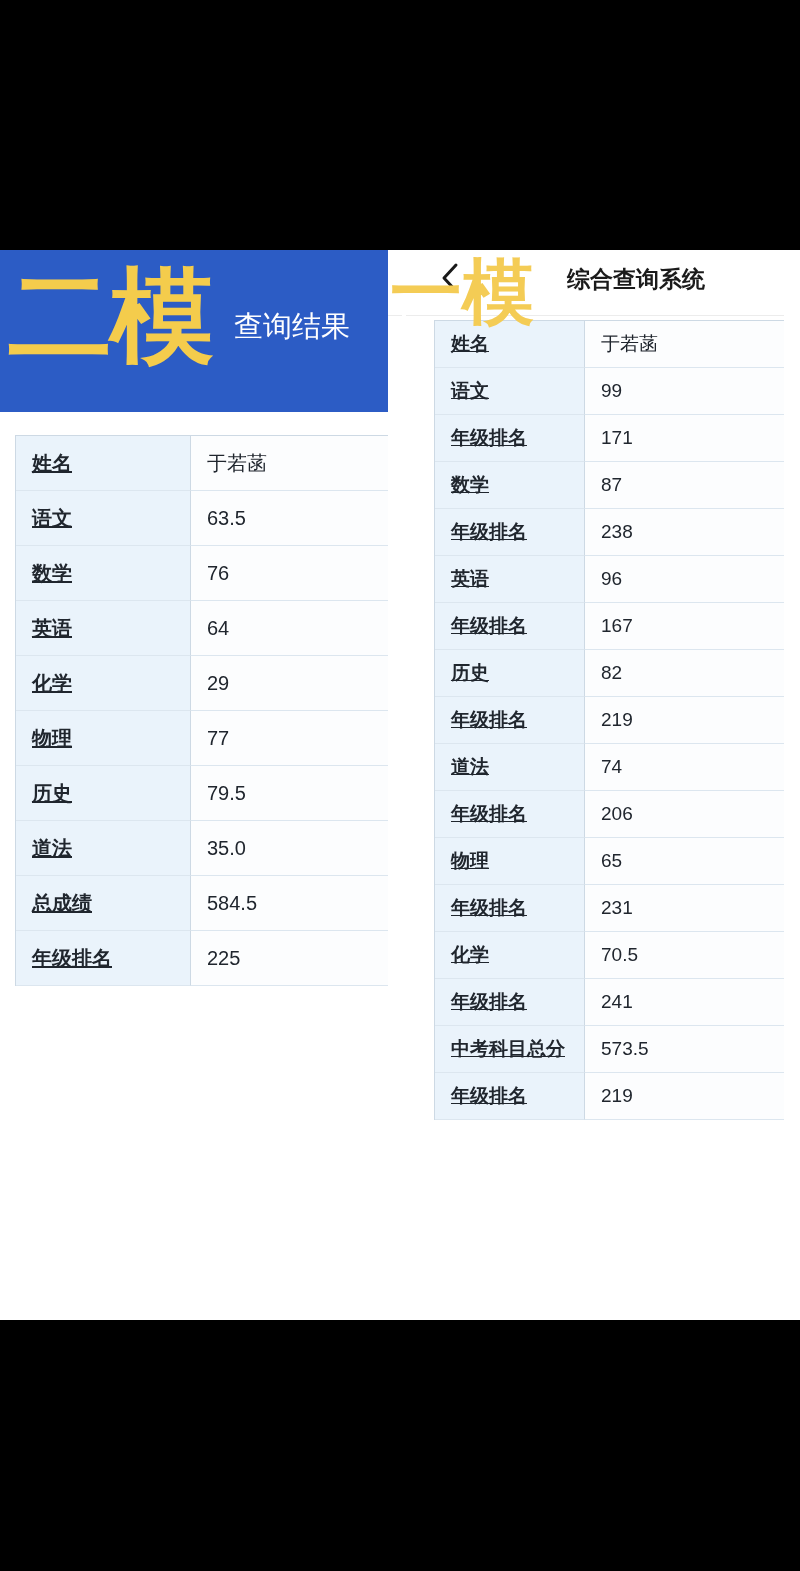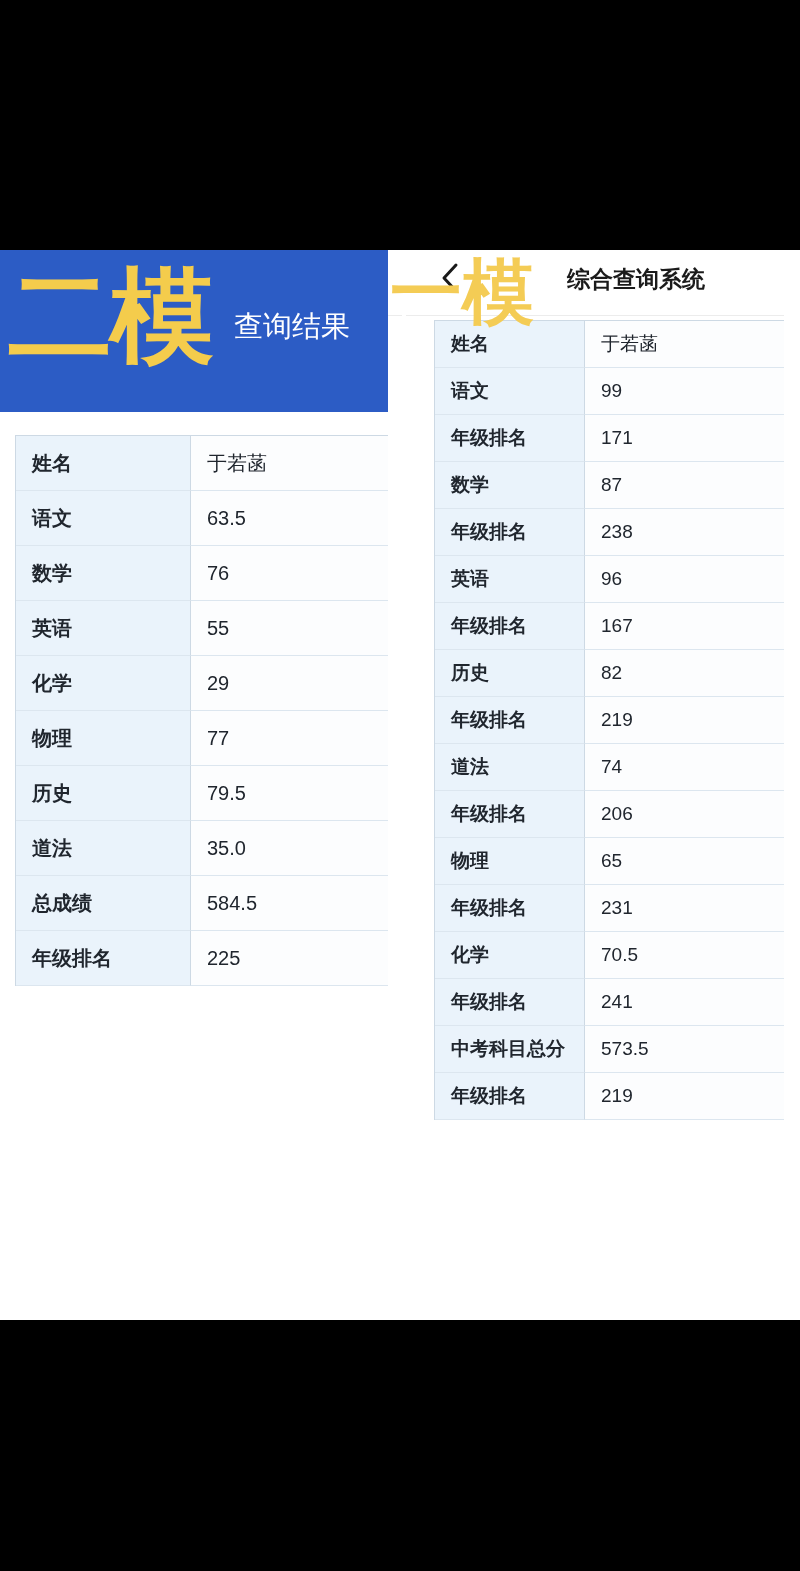--- a/index.html
+++ b/index.html
@@ -106,20 +106,21 @@
     color: #20262e;
     padding: 0 16px;
     height: 55px;
     vertical-align: middle;
     white-space: nowrap;
     overflow: hidden;
   }
   .score-table td.lbl {
     background: #EAF3FB;
     font-weight: 700;
+    text-decoration: underline;
   }
   .score-table td.val {
     background: #FCFDFE;
     font-weight: 400;
   }
 
   
   #table-left {
     left: 15px;
     top: 185px;
@@ -209,21 +210,21 @@
             <tr>
               <td class="lbl">语文</td>
               <td class="val">63.5</td>
             </tr>
             <tr>
               <td class="lbl">数学</td>
               <td class="val">76</td>
             </tr>
             <tr>
               <td class="lbl">英语</td>
-              <td class="val">55</td>
+              <td class="val">64</td>
             </tr>
             <tr>
               <td class="lbl">化学</td>
               <td class="val">29</td>
             </tr>
             <tr>
               <td class="lbl">物理</td>
               <td class="val">77</td>
             </tr>
             <tr>

